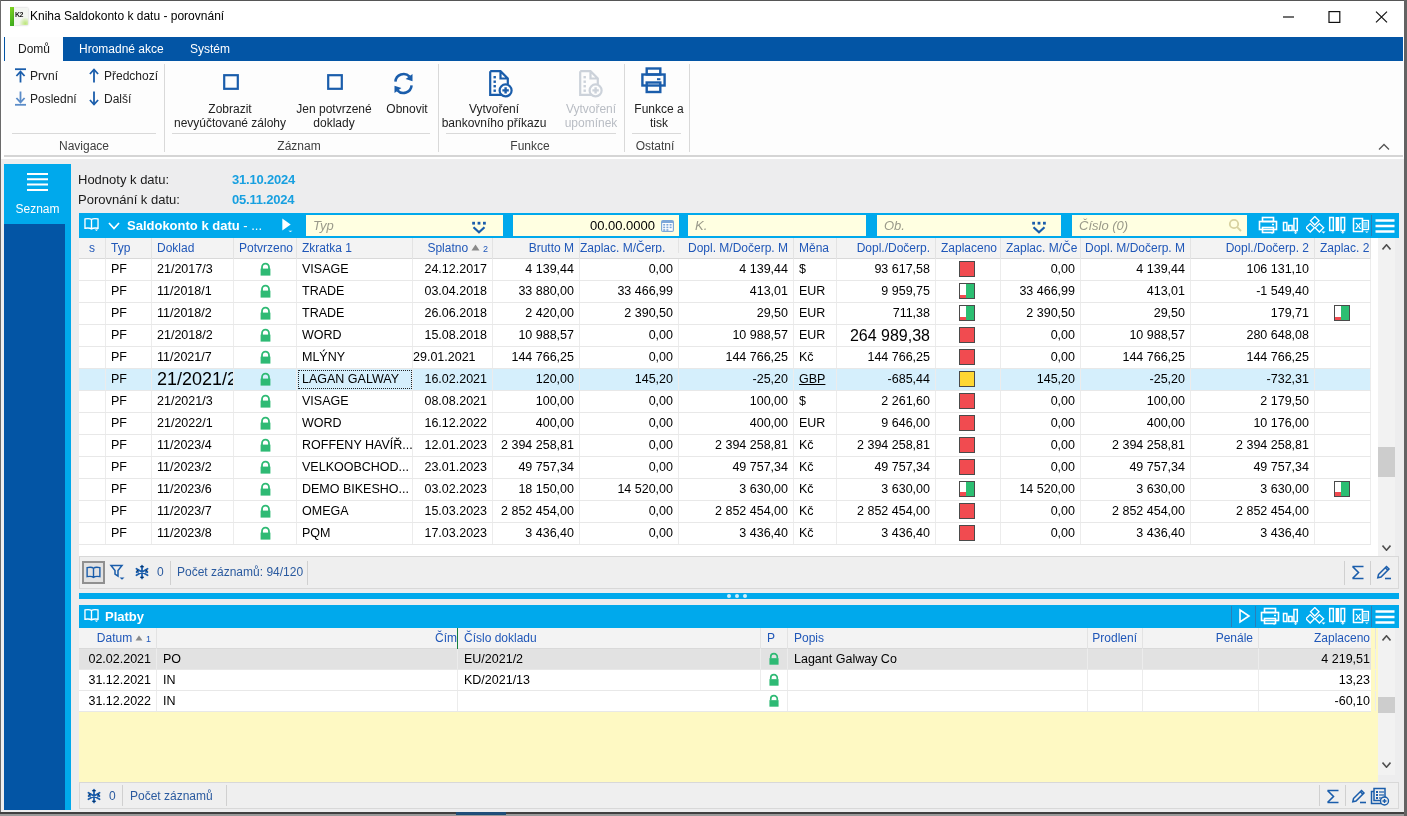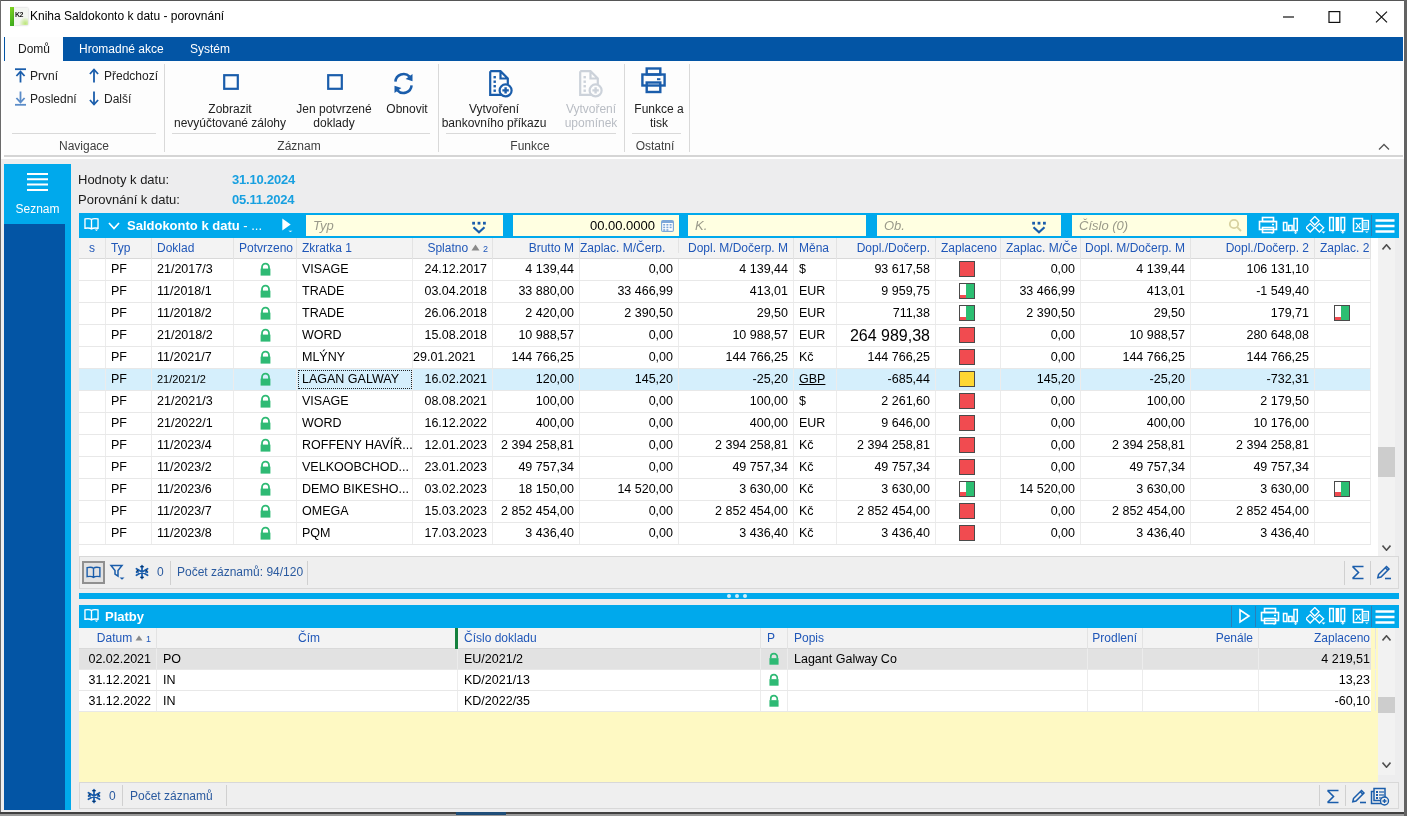--- a/index.html
+++ b/index.html
@@ -439,21 +439,21 @@
 <div class="abs cell" style="left:922px;top:0;width:80px;height:21px;border-right:1px solid #ececec;font-size:12.5px;color:#000;text-align:right;padding-right:5px;line-height:21px;">0,00</div>
 <div class="abs cell" style="left:1002px;top:0;width:110px;height:21px;border-right:1px solid #ececec;font-size:12.5px;color:#000;text-align:right;padding-right:5px;line-height:21px;">144 766,25</div>
 <div class="abs cell" style="left:1112px;top:0;width:124px;height:21px;border-right:1px solid #ececec;font-size:12.5px;color:#000;text-align:right;padding-right:5px;line-height:21px;">144 766,25</div>
 <div class="abs cell" style="left:1236px;top:0;width:56px;height:21px;border-right:1px solid #ececec;font-size:12.5px;color:#000;">
           <div style="position:absolute;left:19px;top:2px"></div>
         </div>
 </div>
 <div class="abs" style="left:0;top:131px;width:1292px;height:22px;background:#d5effc;border-bottom:1px solid #e8e8e8">
 <div class="abs cell" style="left:0px;top:0;width:27px;height:21px;border-right:1px solid #ececec;font-size:12.5px;color:#000;text-align:center;line-height:21px;"></div>
 <div class="abs cell" style="left:27px;top:0;width:46px;height:21px;border-right:1px solid #ececec;font-size:12.5px;color:#000;text-align:left;padding-left:5px;line-height:21px;">PF</div>
-<div class="abs cell" style="left:73px;top:0;width:82px;height:21px;border-right:1px solid #ececec;font-size:11px;color:#000;text-align:left;padding-left:5px;line-height:21px;">21/2021/2</div>
+<div class="abs cell" style="left:73px;top:0;width:82px;height:21px;border-right:1px solid #ececec;font-size:18px;color:#000;text-align:left;padding-left:5px;line-height:21px;">21/2021/2</div>
 <div class="abs cell" style="left:155px;top:0;width:63px;height:21px;border-right:1px solid #ececec;font-size:12.5px;color:#000;text-align:center;padding-top:3px"><svg width="15" height="15" viewBox="0 0 15 15">
             <path d="M4 7 V5.2 a3.5 3.5 0 0 1 7 0 V7" fill="none" stroke="#2eba74" stroke-width="1.8"></path>
             <rect x="2.6" y="6.6" width="9.8" height="7" fill="#2eba74"></rect>
           </svg></div>
 <div class="abs cell" style="left:218px;top:0;width:116px;height:21px;border-right:1px solid #ececec;font-size:12.5px;color:#000;text-align:left;padding-left:5px;line-height:21px;outline:1px dotted #222;outline-offset:-2px;">LAGAN GALWAY</div>
 <div class="abs cell" style="left:334px;top:0;width:80px;height:21px;border-right:1px solid #ececec;font-size:12.5px;color:#000;text-align:right;padding-right:5px;line-height:21px;">16.02.2021</div>
 <div class="abs cell" style="left:414px;top:0;width:87px;height:21px;border-right:1px solid #ececec;font-size:12.5px;color:#000;text-align:right;padding-right:5px;line-height:21px;">120,00</div>
 <div class="abs cell" style="left:501px;top:0;width:99px;height:21px;border-right:1px solid #ececec;font-size:12.5px;color:#000;text-align:right;padding-right:5px;line-height:21px;">145,20</div>
 <div class="abs cell" style="left:600px;top:0;width:115px;height:21px;border-right:1px solid #ececec;font-size:12.5px;color:#000;text-align:right;padding-right:5px;line-height:21px;">-25,20</div>
 <div class="abs cell" style="left:715px;top:0;width:43px;height:21px;border-right:1px solid #ececec;font-size:12.5px;color:#000;text-align:left;padding-left:5px;line-height:21px;text-decoration:underline;">GBP</div>
@@ -803,21 +803,21 @@
         <svg width="20" height="16" viewBox="0 0 20 16" class="wic">
           <path d="M0.5 2.5h19M0.5 8h19M0.5 13.5h19" stroke="#fff" stroke-width="2.5"></path>
         </svg>
       </div>
 </div>
 <div class="abs" style="left:79px;top:628px;width:1299px;height:179px;background:#fef9c3">
 <div class="abs" style="left:0;top:0;width:1292px;height:21px;background:#f3f3f3;border-bottom:1px solid #d9d9d9">
 <div class="abs cell" style="left:0px;top:0;width:78px;height:21px;line-height:20px;font-size:12px;color:#2057b8;text-align:right;padding-right:5px;border-right:1px solid #e3e3e3">Datum <svg width="8" height="6" viewBox="0 0 8 6" style="margin-bottom:1px">
             <path d="M4 0.5 L7.5 5.5 H0.5 Z" fill="#8a8a8a"></path>
           </svg><span style="font-size:9px"> 1</span></div>
-<div class="abs cell" style="left:78px;top:0;width:301px;height:21px;line-height:20px;font-size:12px;color:#2057b8;text-align:center;padding-left:6px;border-right:3px solid #15803d">Čím</div>
+<div class="abs cell" style="left:78px;top:0;width:301px;height:21px;line-height:20px;font-size:12px;color:#2057b8;text-align:right;padding-left:6px;border-right:1px solid #15803d">Čím</div>
 <div class="abs cell" style="left:379px;top:0;width:303px;height:21px;line-height:20px;font-size:12px;color:#2057b8;text-align:left;padding-left:6px;border-right:1px solid #e3e3e3">Číslo dokladu</div>
 <div class="abs cell" style="left:682px;top:0;width:27px;height:21px;line-height:20px;font-size:12px;color:#2057b8;text-align:left;padding-left:6px;border-right:1px solid #e3e3e3">P</div>
 <div class="abs cell" style="left:709px;top:0;width:300px;height:21px;line-height:20px;font-size:12px;color:#2057b8;text-align:left;padding-left:6px;border-right:1px solid #e3e3e3">Popis</div>
 <div class="abs cell" style="left:1009px;top:0;width:55px;height:21px;line-height:20px;font-size:12px;color:#2057b8;text-align:right;padding-right:5px;border-right:1px solid #e3e3e3">Prodlení</div>
 <div class="abs cell" style="left:1064px;top:0;width:116px;height:21px;line-height:20px;font-size:12px;color:#2057b8;text-align:right;padding-right:5px;border-right:1px solid #e3e3e3">Penále</div>
 <div class="abs cell" style="left:1180px;top:0;width:117px;height:21px;line-height:20px;font-size:12px;color:#2057b8;text-align:right;padding-right:5px;border-right:1px solid #e3e3e3">Zaplaceno</div>
 </div>
 <div class="abs" style="left:0;top:21px;width:1292px;height:21px;background:#e2e2e2;border-bottom:1px solid #e8e8e8">
 <div class="abs cell" style="left:0px;top:0;width:78px;height:20px;border-right:1px solid #ececec;font-size:12.5px;color:#000;text-align:right;padding-right:5px;line-height:20px">02.02.2021</div>
 <div class="abs cell" style="left:78px;top:0;width:301px;height:20px;border-right:1px solid #ececec;font-size:12.5px;color:#000;text-align:left;padding-left:6px;line-height:20px">PO</div>
@@ -840,21 +840,20 @@
             <rect x="2.6" y="6.6" width="9.8" height="7" fill="#2eba74"></rect>
           </svg></div>
 <div class="abs cell" style="left:709px;top:0;width:300px;height:20px;border-right:1px solid #ececec;font-size:12.5px;color:#000;text-align:left;padding-left:6px;line-height:20px"></div>
 <div class="abs cell" style="left:1009px;top:0;width:55px;height:20px;border-right:1px solid #ececec;font-size:12.5px;color:#000;text-align:right;padding-right:5px;line-height:20px"></div>
 <div class="abs cell" style="left:1064px;top:0;width:116px;height:20px;border-right:1px solid #ececec;font-size:12.5px;color:#000;text-align:right;padding-right:5px;line-height:20px"></div>
 <div class="abs cell" style="left:1180px;top:0;width:117px;height:20px;border-right:1px solid #ececec;font-size:12.5px;color:#000;text-align:right;padding-right:5px;line-height:20px">13,23</div>
 </div>
 <div class="abs" style="left:0;top:63px;width:1292px;height:21px;background:#fff;border-bottom:1px solid #e8e8e8">
 <div class="abs cell" style="left:0px;top:0;width:78px;height:20px;border-right:1px solid #ececec;font-size:12.5px;color:#000;text-align:right;padding-right:5px;line-height:20px">31.12.2022</div>
 <div class="abs cell" style="left:78px;top:0;width:301px;height:20px;border-right:1px solid #ececec;font-size:12.5px;color:#000;text-align:left;padding-left:6px;line-height:20px">IN</div>
-<div class="abs cell" style="left:379px;top:0;width:303px;height:20px;border-right:1px solid #ececec;font-size:12.5px;color:#000;text-align:left;padding-left:6px;line-height:20px">KD/2022/35</div>
 <div class="abs cell" style="left:682px;top:0;width:27px;height:20px;border-right:1px solid #ececec;font-size:12.5px;color:#000;text-align:center;padding-top:3px"><svg width="14" height="14" viewBox="0 0 15 15">
             <path d="M4 7 V5.2 a3.5 3.5 0 0 1 7 0 V7" fill="none" stroke="#2eba74" stroke-width="1.8"></path>
             <rect x="2.6" y="6.6" width="9.8" height="7" fill="#2eba74"></rect>
           </svg></div>
 <div class="abs cell" style="left:709px;top:0;width:300px;height:20px;border-right:1px solid #ececec;font-size:12.5px;color:#000;text-align:left;padding-left:6px;line-height:20px"></div>
 <div class="abs cell" style="left:1009px;top:0;width:55px;height:20px;border-right:1px solid #ececec;font-size:12.5px;color:#000;text-align:right;padding-right:5px;line-height:20px"></div>
 <div class="abs cell" style="left:1064px;top:0;width:116px;height:20px;border-right:1px solid #ececec;font-size:12.5px;color:#000;text-align:right;padding-right:5px;line-height:20px"></div>
 <div class="abs cell" style="left:1180px;top:0;width:117px;height:20px;border-right:1px solid #ececec;font-size:12.5px;color:#000;text-align:right;padding-right:5px;line-height:20px">-60,10</div>
 </div>
 </div>

